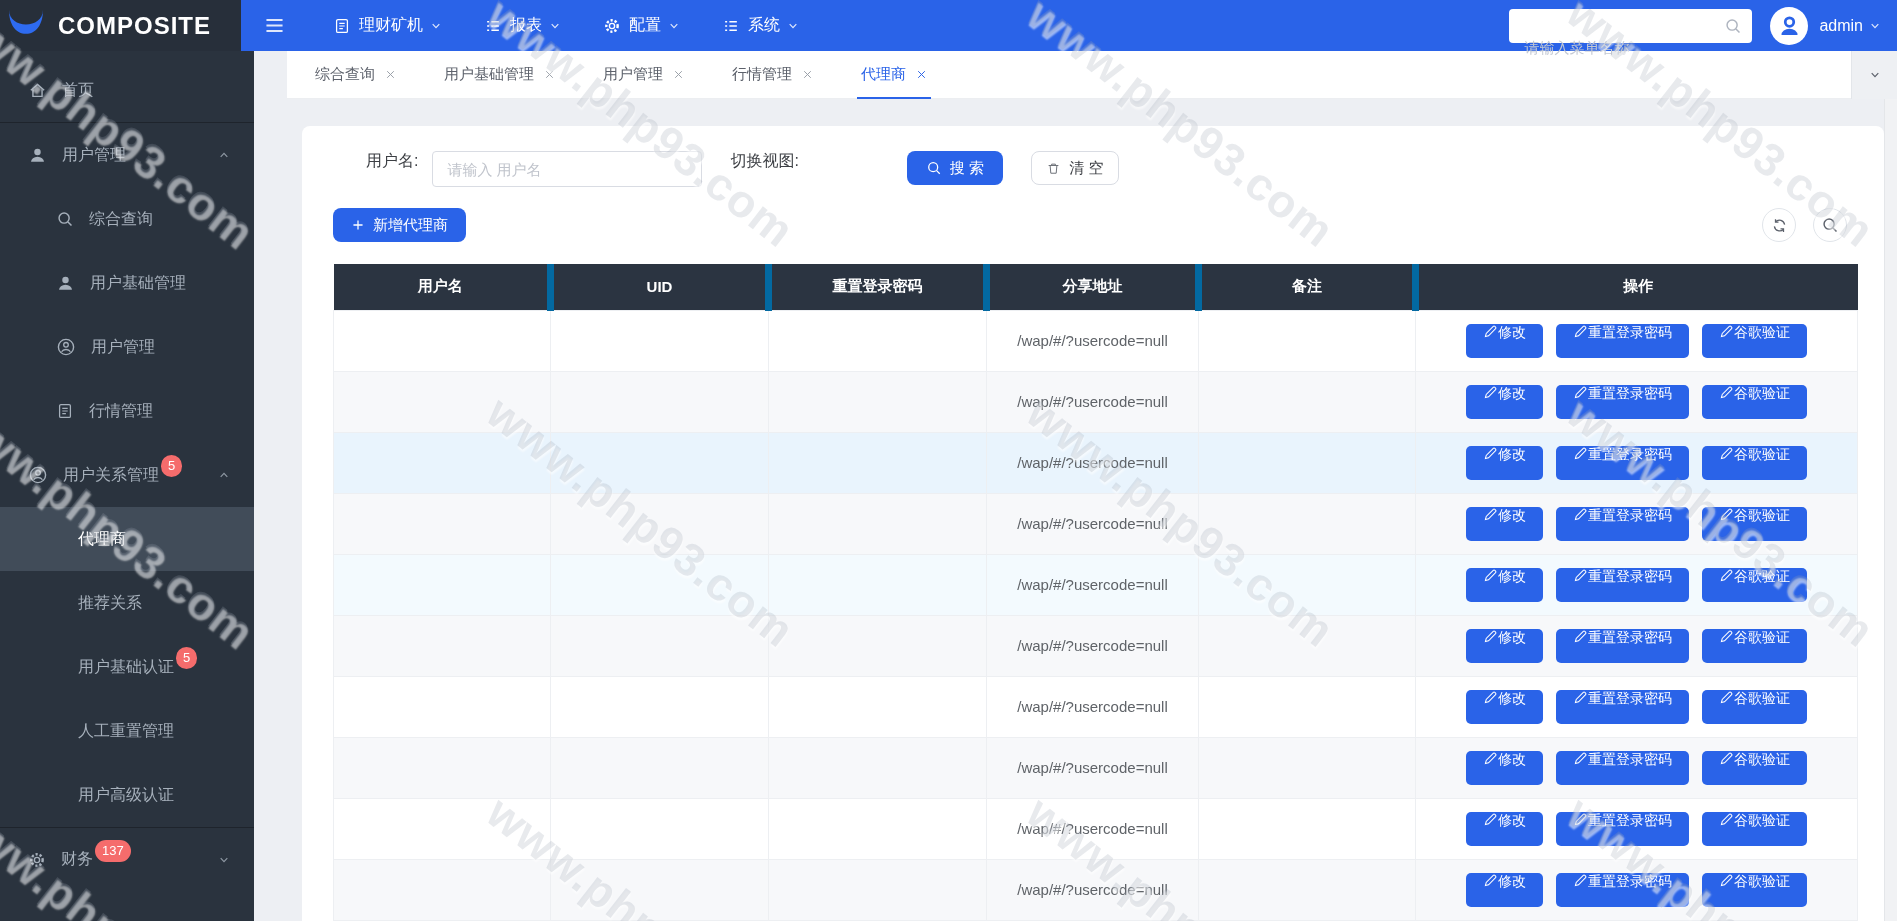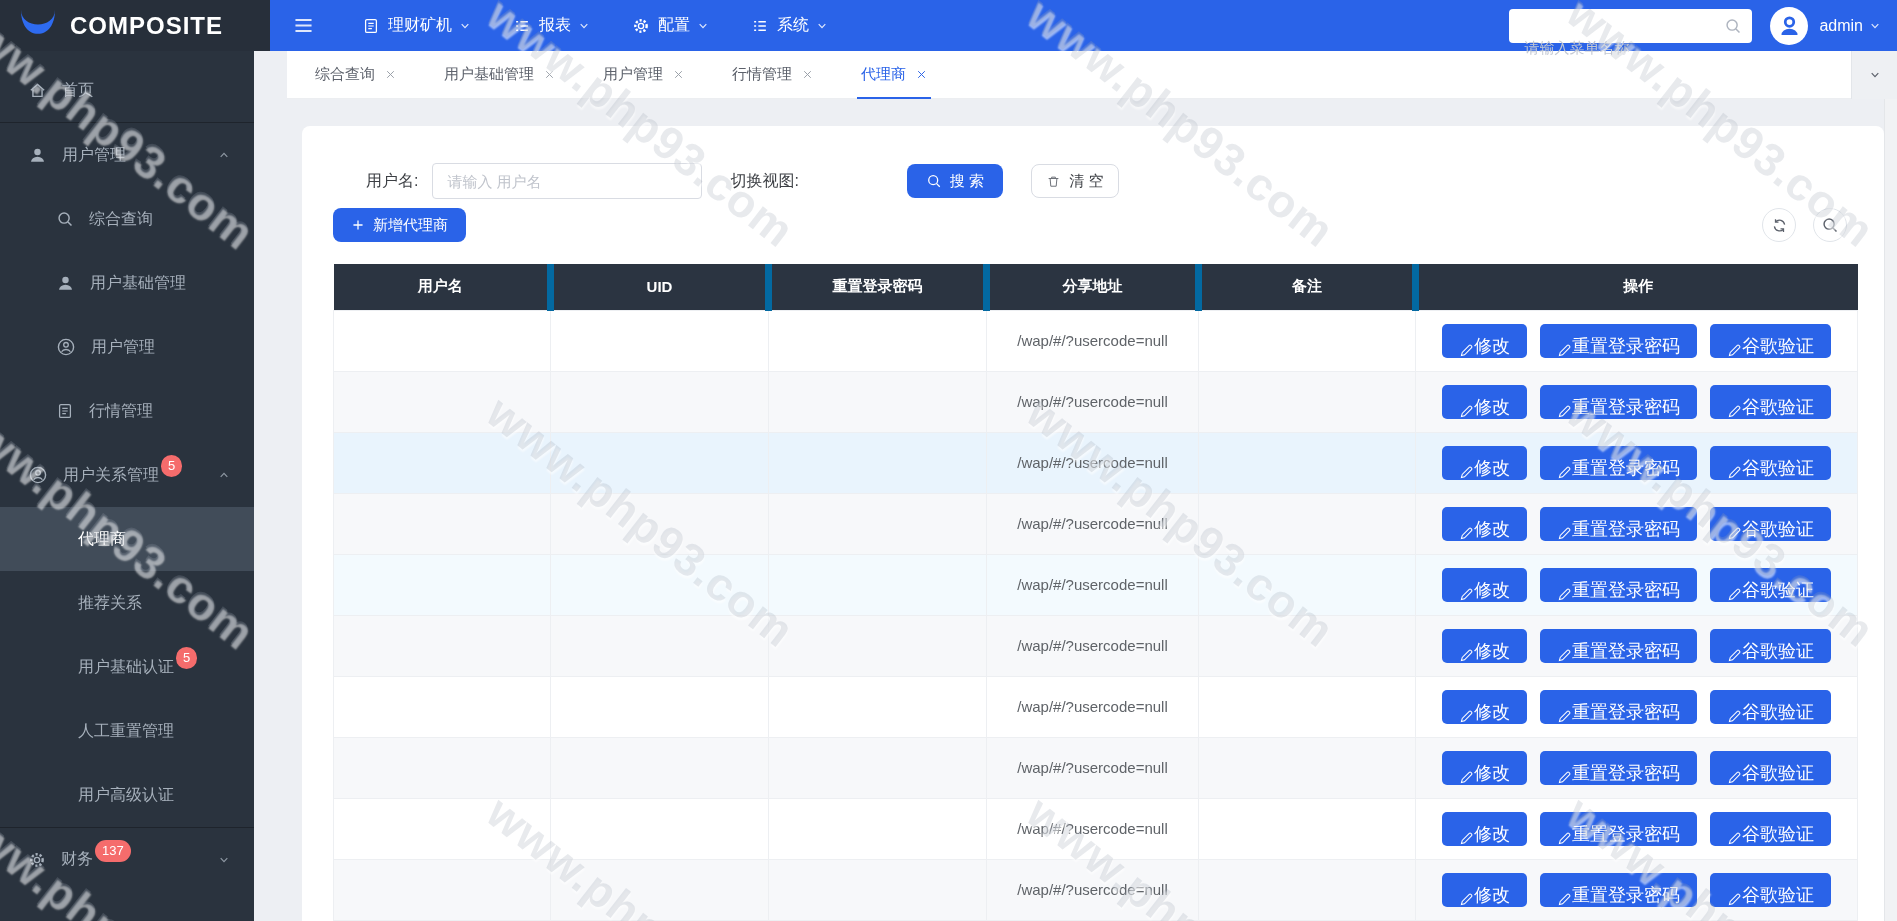--- a/index.html
+++ b/index.html
@@ -1,21 +1,21 @@
 <!DOCTYPE html>
 <html><head>
 <meta charset="utf-8">
 <style>
   html,body{margin:0;padding:0;overflow:hidden;background:#edeff3;}
   *{box-sizing:border-box;font-family:"Liberation Sans",sans-serif;}
   .app{position:relative;width:1897px;height:921px;overflow:hidden;background:#edeff3;}
 
   
   .topbar{position:absolute;left:0;top:0;width:100%;height:51px;display:flex;z-index:5;}
-  .logo-area{width:270px;height:51px;background:#272f3a;display:flex;align-items:center;padding-left:16px;gap:10px;flex-shrink:0;}
+  .logo-area{width:241px;height:51px;background:#272f3a;display:flex;align-items:center;padding-left:4px;gap:10px;flex-shrink:0;}
   .logo-text{color:#fff;font-size:24px;font-weight:bold;letter-spacing:1px;}
   .nav{flex:1;background:#2a63e8;display:flex;align-items:center;color:#fff;padding:0 16px 0 0;}
   .hamburger{margin:0 26px 0 22px;display:flex;align-items:center;color:#dfe7fb;cursor:pointer;}
   .nav-item{display:flex;align-items:center;gap:8px;font-size:16px;padding:0 21px;height:51px;cursor:pointer;}
   .nav-chev{display:flex;align-items:center;opacity:.85;margin-left:-1px;}
   .nav-search{margin-left:auto;width:243px;height:34px;background:#fff;border-radius:4px;display:flex;align-items:center;padding:0 10px 0 13px;}
   .nav-search input{border:none;outline:none;flex:1;font-size:15px;color:#701a75;min-width:0;background:transparent;margin-top:44px;}
   .nav-search input::placeholder{color:#c3c8d2;}
   .nav-search .icon{color:#aeb4bf;display:flex;}
   .avatar{width:38px;height:38px;background:#fff;border-radius:50%;margin-left:18px;display:flex;align-items:center;justify-content:center;flex-shrink:0;cursor:pointer;}
@@ -41,21 +41,21 @@
   .tab .tclose{color:#9aa0a8;display:flex;align-items:center;}
   .tab.active{color:#2a63e8;}
   .tab.active .tclose{color:#2a63e8;}
   .tab.active::after{content:'';position:absolute;left:20px;right:20px;bottom:0;height:2px;background:#2a63e8;}
   .tab-chevron-box{position:absolute;right:0;top:0;width:46px;height:48px;background:#eef0f3;border-left:1px solid #e3e6ea;display:flex;align-items:center;justify-content:center;color:#5c616b;cursor:pointer;}
 
   .content{position:absolute;left:0;top:48px;right:0;bottom:0;background:#edeff3;}
   .card{position:absolute;left:15px;top:27px;right:13px;height:960px;background:#fff;border-radius:8px;}
 
   
-  .form-row{position:absolute;left:64px;top:37px;height:36px;display:flex;align-items:center;}
+  .form-row{position:absolute;left:64px;top:25px;height:36px;display:flex;}
   .form-label{font-size:16px;color:#3c3f44;margin-right:14px;white-space:nowrap;}
   .inputbox{width:270px;height:36px;border:1px solid #d9dce3;border-radius:4px;display:flex;align-items:center;padding:0 12px;background:#fff;}
   .inputbox input{border:none;outline:none;width:100%;font-size:15px;color:#333;background:transparent;}
   .inputbox input::placeholder{color:#c0c4cc;}
   .selectbox{width:260px;height:36px;border:1px solid #d9dce3;border-radius:4px;display:flex;align-items:center;padding:0 12px;color:#c0c4cc;font-size:15px;cursor:pointer;}
   .selectbox .ph{flex:1;}
   .selectbox .chev{color:#c0c4cc;display:flex;}
   .lbl2{margin-left:28px;}
   .btn{display:flex;align-items:center;justify-content:center;gap:8px;border-radius:8px;font-size:15px;cursor:pointer;border:none;}
   .btn-search{margin-left:94px;width:96px;height:34px;background:#2a63e8;color:#fff;}
@@ -69,21 +69,21 @@
   
   .table-wrap{position:absolute;left:31px;top:138px;width:1524px;}
   table{width:100%;border-collapse:collapse;table-layout:fixed;}
   thead th{background:#2b3441;color:#fff;font-size:15px;font-weight:bold;height:46px;border-right:7px solid #0369a1;text-align:center;}
   thead th:last-child{border-right:none;}
   tbody td{height:61px;text-align:center;font-size:15px;color:#5f6368;border:1px solid #edeff2;padding:0;}
   tbody tr:nth-child(even){background:#f7f8fa;}
   tbody tr:nth-child(3){background:#e9f4fd;}
   tbody tr:nth-child(5){background:#f3fafe;}
   .actions{display:flex;gap:13px;justify-content:center;align-items:center;}
-  .action-btn{display:inline-flex;align-items:flex-end;background:#2a63e8;color:#fff;font-size:18px;height:34px;padding:0 17px;border-radius:5px;border:none;cursor:pointer;white-space:nowrap;}
+  .action-btn{display:inline-flex;align-items:flex-start;background:#2a63e8;color:#fff;font-size:14px;height:34px;padding:0 17px;border-radius:5px;border:none;cursor:pointer;white-space:nowrap;}
 
   
   .scroll-track{position:absolute;right:0;top:99px;width:13px;bottom:0;background:#f1f2f4;border-left:1px solid #e4e6e9;z-index:6;}
 
   
   .watermark-layer{position:absolute;inset:0;z-index:10;pointer-events:none;overflow:hidden;}
   .wm{position:absolute;font-size:46px;font-weight:bold;letter-spacing:1px;color:rgba(150,160,172,.22);text-shadow:2px 2px 2px rgba(255,255,255,.55);white-space:nowrap;transform:rotate(38deg);transform-origin:left top;}
 </style>
 </head>
 <body>

